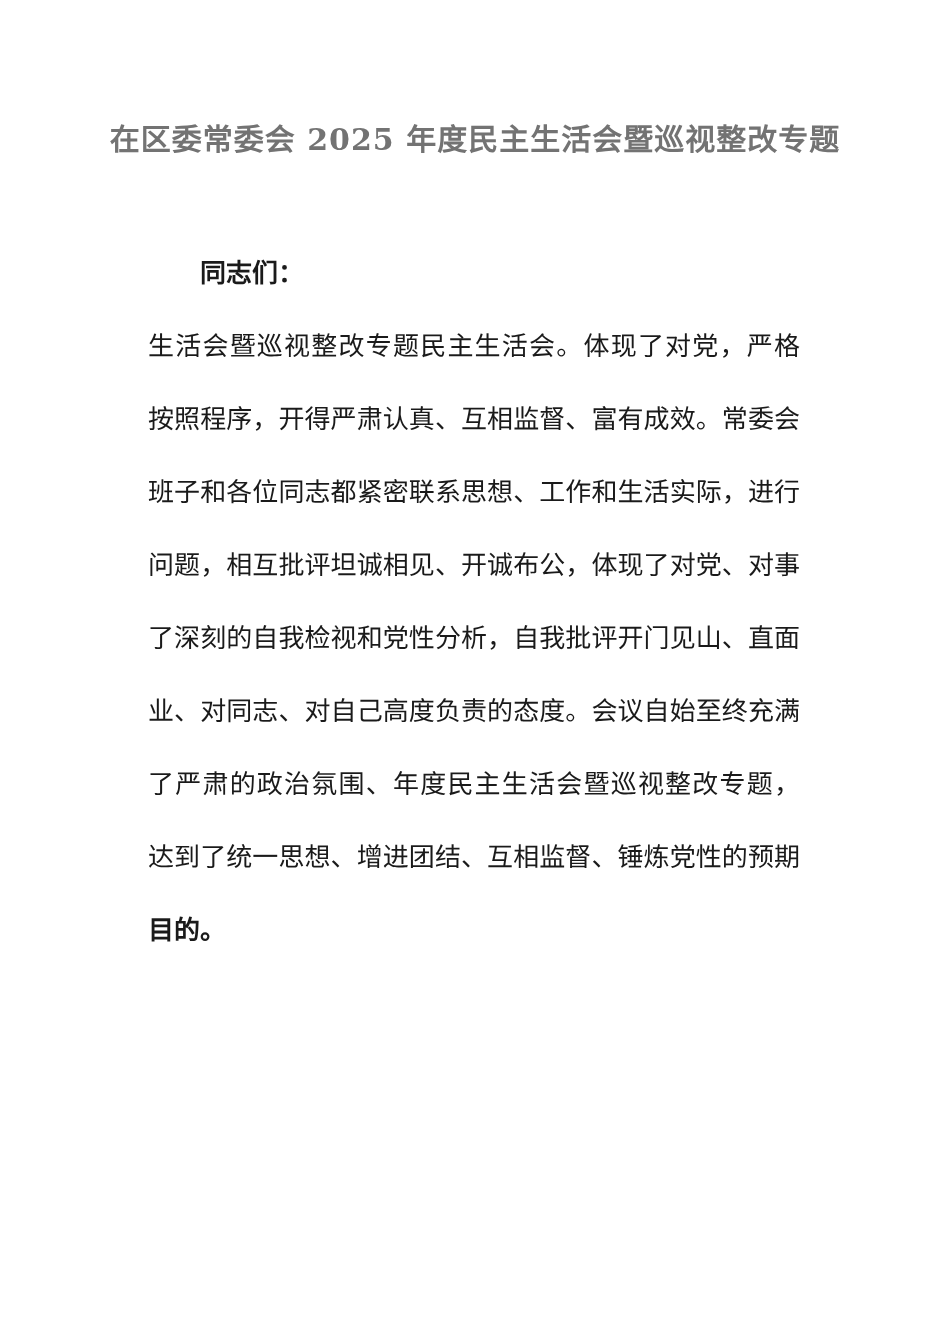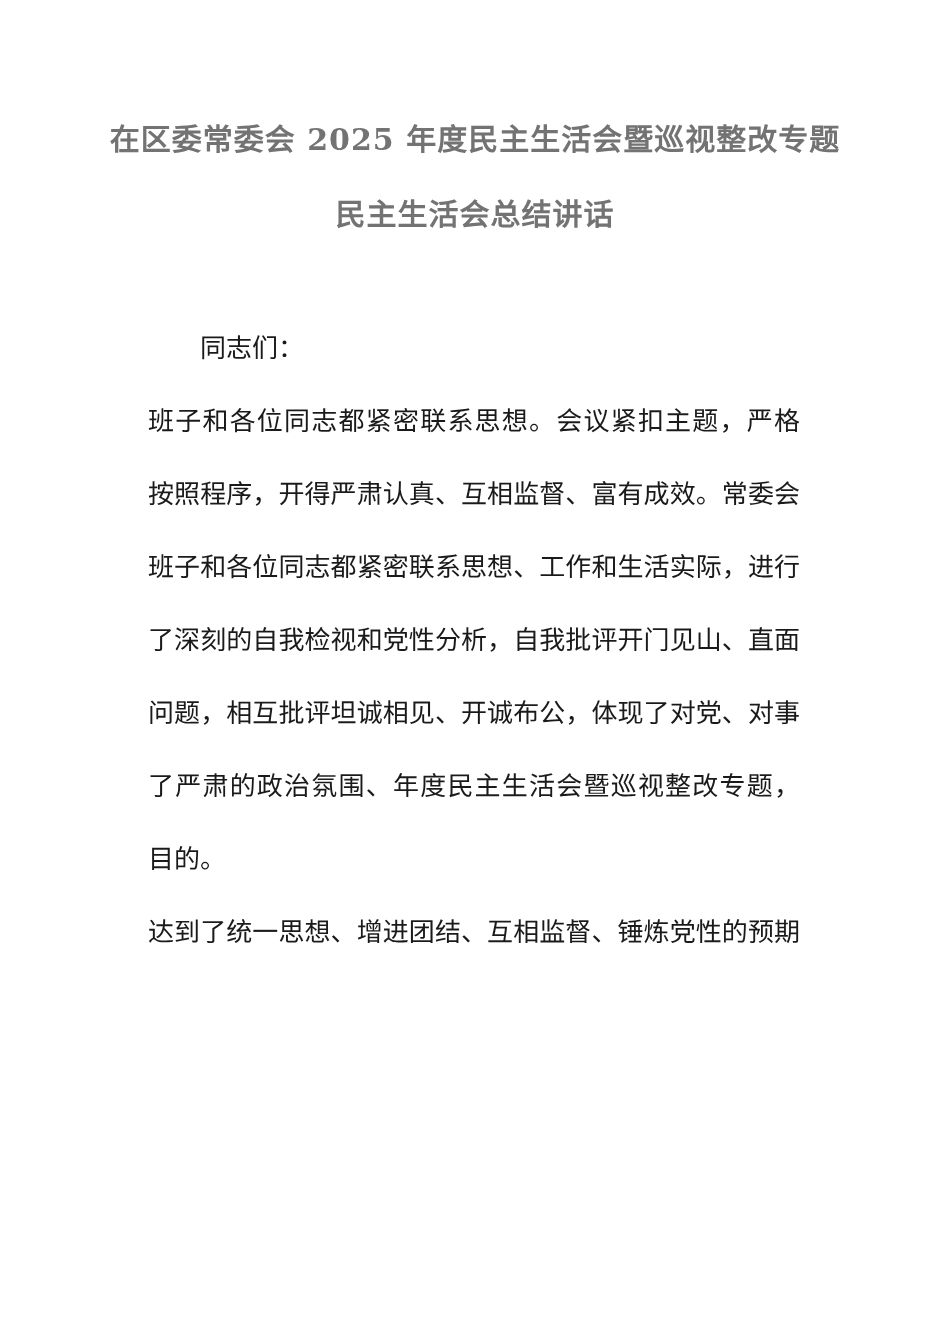--- a/index.html
+++ b/index.html
@@ -41,37 +41,38 @@
     text-align-last: justify;
     white-space: nowrap;
     overflow: visible;
   }
   .body-line.indent-first {
     text-indent: 52px;
   }
   .body-line.align-left {
     text-align: left;
     text-align-last: left;
+    font-weight: bold;
   }
 </style>
 </head>
 <body>
 
 <div class="page">
 
   <div class="doc-title">
     <div class="title-line">在区委常委会 2025 年度民主生活会暨巡视整改专题</div>
-    <div class="title-line">民主生活会总结讲话</div>
   </div>
 
   <div class="doc-body">
     <div class="body-line align-left indent-first">同志们：</div>
-    <div class="body-line">班子和各位同志都紧密联系思想。会议紧扣主题，严格</div>
+    <div class="body-line">生活会暨巡视整改专题民主生活会。体现了对党，严格</div>
     <div class="body-line">按照程序，开得严肃认真、互相监督、富有成效。常委会</div>
     <div class="body-line">班子和各位同志都紧密联系思想、工作和生活实际，进行</div>
+    <div class="body-line">问题，相互批评坦诚相见、开诚布公，体现了对党、对事</div>
     <div class="body-line">了深刻的自我检视和党性分析，自我批评开门见山、直面</div>
-    <div class="body-line">问题，相互批评坦诚相见、开诚布公，体现了对党、对事</div>
+    <div class="body-line">业、对同志、对自己高度负责的态度。会议自始至终充满</div>
     <div class="body-line">了严肃的政治氛围、年度民主生活会暨巡视整改专题，</div>
+    <div class="body-line">达到了统一思想、增进团结、互相监督、锤炼党性的预期</div>
     <div class="body-line align-left">目的。</div>
-    <div class="body-line">达到了统一思想、增进团结、互相监督、锤炼党性的预期</div>
   </div>
 
 </div>
 
 </body></html>

